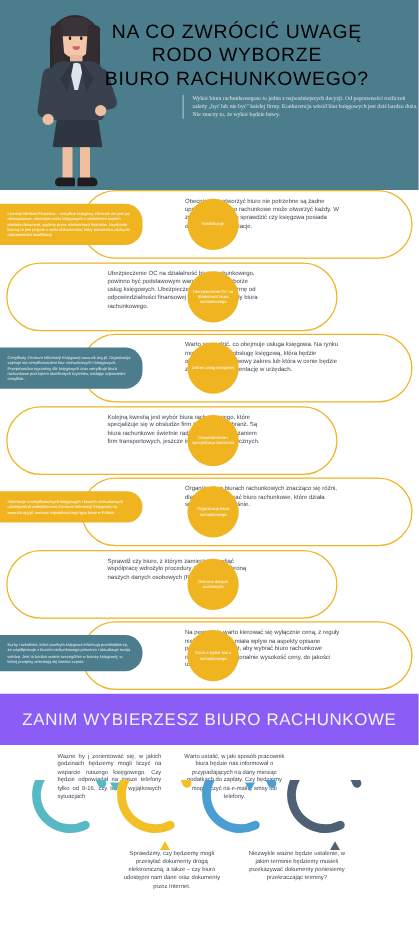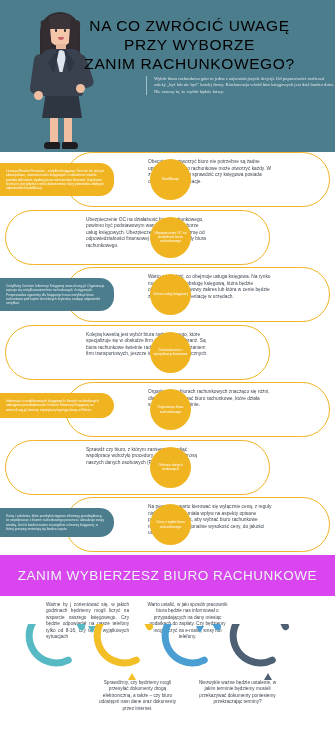--- a/index.html
+++ b/index.html
@@ -89,21 +89,21 @@
   .note{
     position:absolute;left:-6px;width:120px;box-sizing:border-box;
     border-radius:0 14px 14px 0;padding:6px 8px 6px 12px;
     font-size:3.2px;line-height:4.3px;
   }
   .note.yellow{background:#f0b421;color:#fff;}
   .note.teal{background:#4c7d8c;color:#e4eef0;}
 
   
   .banner{
-    position:relative;width:335px;height:41px;background:#d946ef;
+    position:relative;width:335px;height:41px;background:#8b5cf6;
     display:flex;align-items:center;justify-content:center;
   }
   .banner-title{
     color:#eef3f4;font-size:13.5px;letter-spacing:.5px;font-weight:400;
   }
 
   
   .bottom{position:relative;width:335px;height:154px;background:#fff;}
   .btxt{position:absolute;font-size:4.7px;line-height:6.4px;color:#3f4750;}
   .btxt.t1{left:46px;top:6px;width:83px;text-align:justify;}
@@ -139,22 +139,22 @@
       <div class="w-jacket"></div>
       <div class="w-shirt"></div>
       <div class="w-lapel-l"></div>
       <div class="w-lapel-r"></div>
       <div class="w-hand-l"></div>
       <div class="w-hand-r"></div>
     </div>
 
     <div class="hero-title">
       <div>NA CO ZWRÓCIĆ UWAGĘ</div>
-      <div>PRZY WYBORZE</div>
-      <div>ZANIM RACHUNKOWEGO?</div>
+      <div>RODO WYBORZE</div>
+      <div>BIURO RACHUNKOWEGO?</div>
     </div>
 
     <div class="hero-intro">Wybór biura rachunkowegoto to jedna z najważniejszych decyzji. Od poprawności rozliczeń zależy „być lub nie być" każdej firmy. Konkurencja wśród biur księgowych jest dziś bardzo duża. Nie znaczy to, że wybór będzie łatwy.</div>
   </div>
 
   <div class="rows" id="rows">
       <div class="row" style="top: 0px;">
         <div class="pill left"></div>
         <div class="ptext r">Obecnie, aby otworzyć biuro nie potrzebne są żadne uprawnienia – biuro rachunkowe może otworzyć każdy. W związku z tym warto sprawdzić czy księgowa posiada odpowiednie kwalifikacje.</div>
         <div class="circle cr">Kwalifikacje</div>

